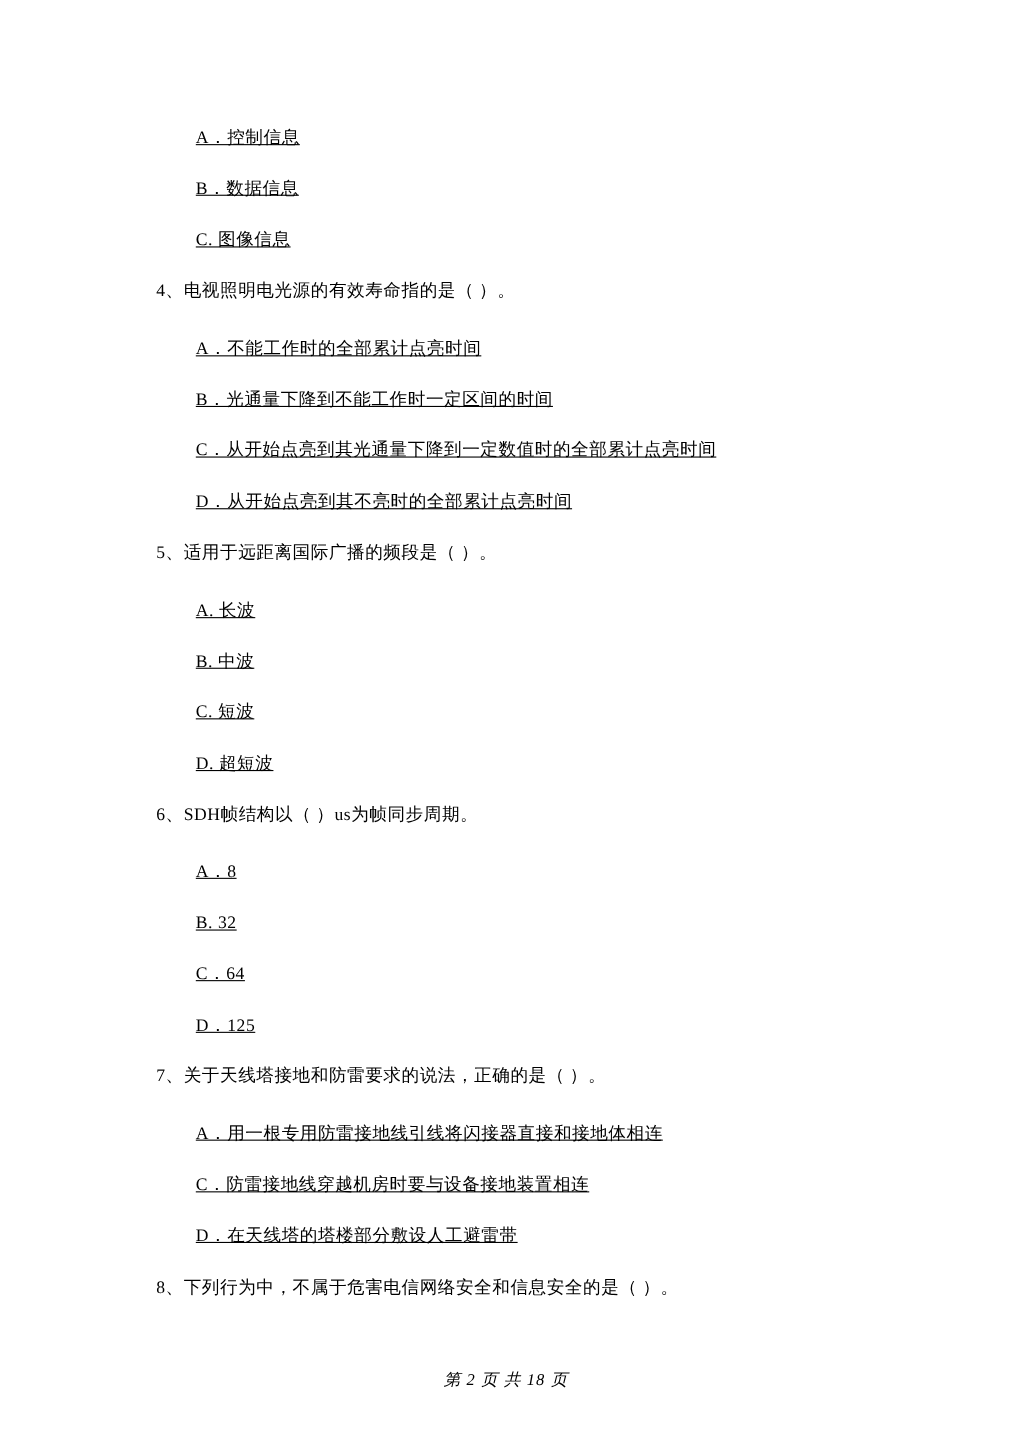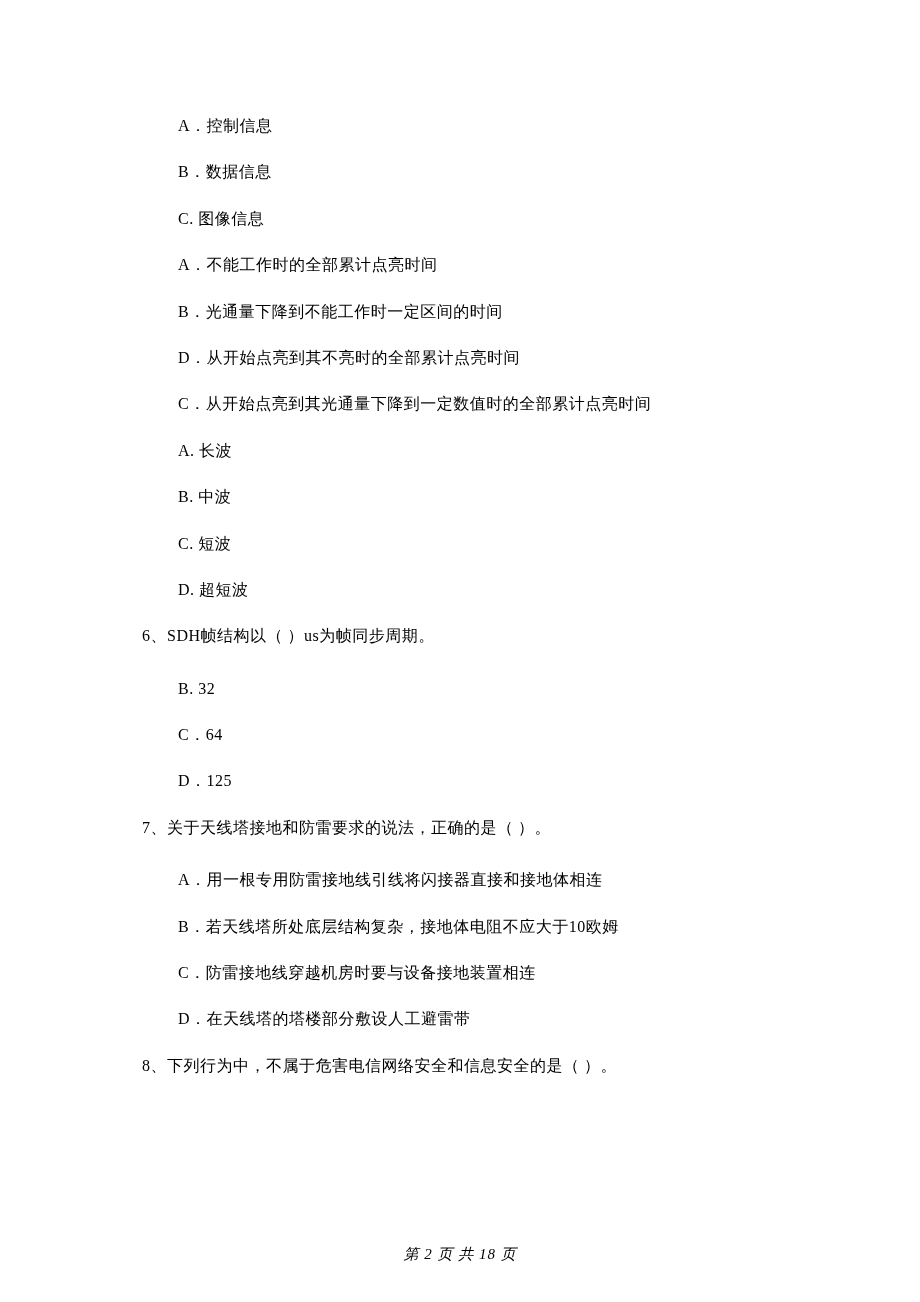--- a/index.html
+++ b/index.html
@@ -13,20 +13,21 @@
     color: #000000;
   }
   .page {
     padding: 115px 142px 60px 142px;
     font-size: 16px;
     line-height: 1.4;
   }
   .option {
     margin: 0 0 24px 36px;
     letter-spacing: 0.5px;
+    text-decoration: underline;
   }
   .question {
     margin: 0 0 30px 0;
     letter-spacing: 0.5px;
   }
   .footer {
     position: absolute;
     bottom: 38px;
     left: 0;
     right: 0;
@@ -38,38 +39,40 @@
 </style>
 </head>
 <body>
 
 <div class="page">
 
   <p class="option">A．控制信息</p>
   <p class="option">B．数据信息</p>
   <p class="option">C. 图像信息</p>
 
+  <p class="question">4、电视照明电光源的有效寿命指的是（    ）。</p>
   <p class="option">A．不能工作时的全部累计点亮时间</p>
   <p class="option">B．光通量下降到不能工作时一定区间的时间</p>
+  <p class="option">C．从开始点亮到其光通量下降到一定数值时的全部累计点亮时间</p>
   <p class="option">D．从开始点亮到其不亮时的全部累计点亮时间</p>
-  <p class="option">C．从开始点亮到其光通量下降到一定数值时的全部累计点亮时间</p>
 
+  <p class="question">5、适用于远距离国际广播的频段是（    ）。</p>
   <p class="option">A. 长波</p>
   <p class="option">B. 中波</p>
   <p class="option">C. 短波</p>
   <p class="option">D. 超短波</p>
 
   <p class="question">6、SDH帧结构以（    ）us为帧同步周期。</p>
+  <p class="option">A．8</p>
   <p class="option">B. 32</p>
   <p class="option">C．64</p>
   <p class="option">D．125</p>
 
   <p class="question">7、关于天线塔接地和防雷要求的说法，正确的是（    ）。</p>
   <p class="option">A．用一根专用防雷接地线引线将闪接器直接和接地体相连</p>
-  <p class="option">B．若天线塔所处底层结构复杂，接地体电阻不应大于10欧姆</p>
   <p class="option">C．防雷接地线穿越机房时要与设备接地装置相连</p>
   <p class="option">D．在天线塔的塔楼部分敷设人工避雷带</p>
 
   <p class="question" style="margin-bottom:0">8、下列行为中，不属于危害电信网络安全和信息安全的是（    ）。</p>
 
 </div>
 
 <div class="footer">第 2 页 共 18 页</div>
 
 </body></html>

